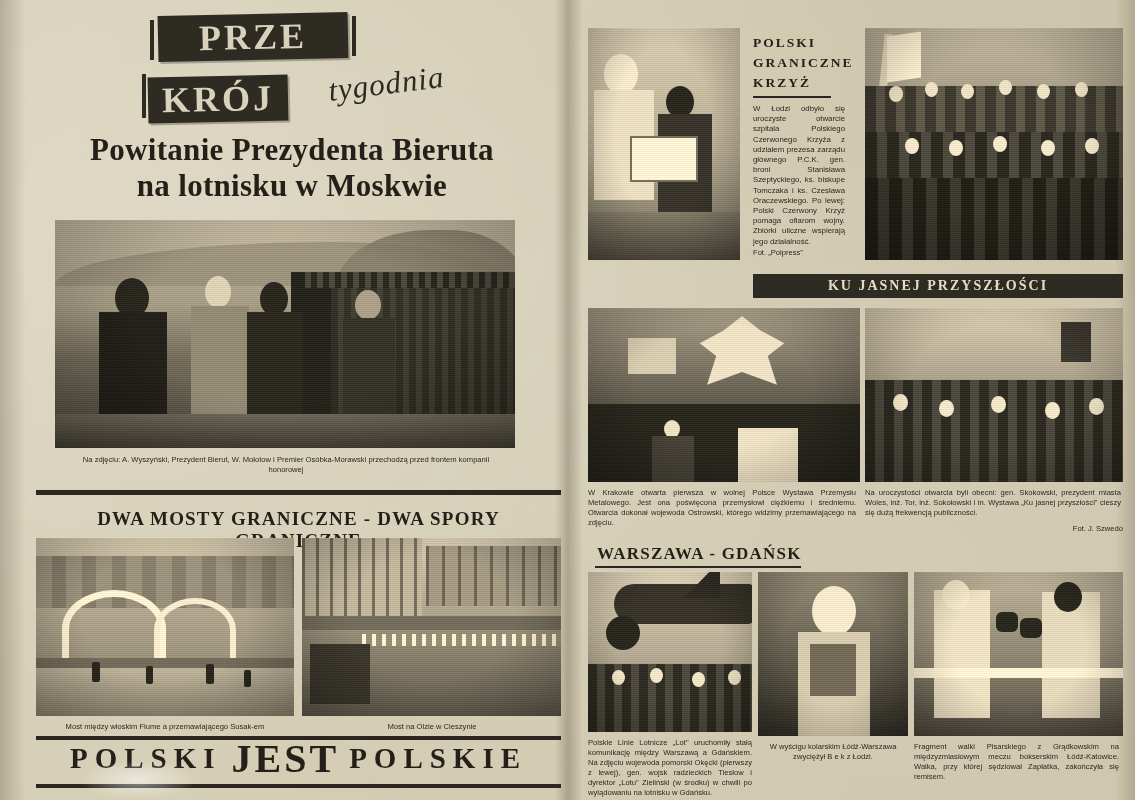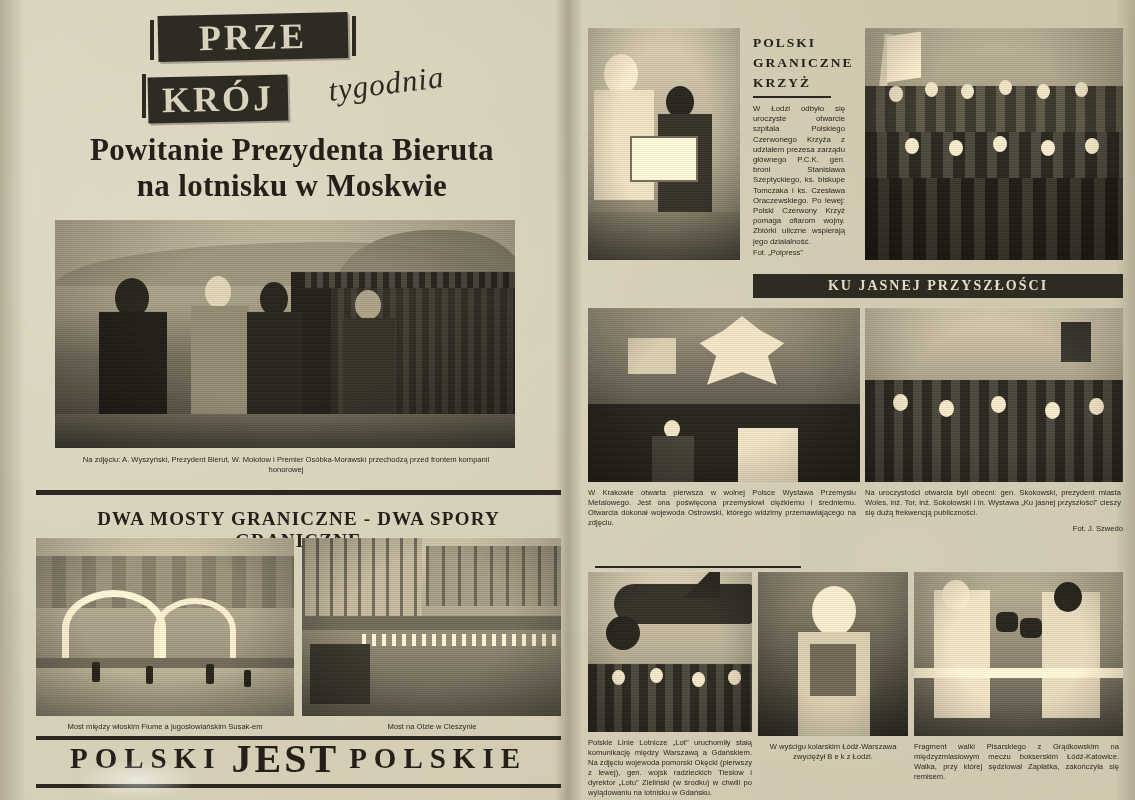--- a/index.html
+++ b/index.html
@@ -191,21 +191,21 @@
     <div style="position:absolute;left:124px;top:8px;width:135px;height:60px;background:#9b9584;"></div>
     <div style="position:absolute;left:124px;top:8px;width:135px;height:60px;background:repeating-linear-gradient(90deg,rgba(40,38,32,.45) 0 3px,rgba(255,255,255,0) 3px 16px);"></div>
     <div style="position:absolute;left:0;top:78px;width:259px;height:14px;background:#6e6a5b;"></div>
     <div style="position:absolute;left:0;top:92px;width:259px;height:86px;background:linear-gradient(180deg,#8e8978,#5d5a4e);"></div>
     <div style="position:absolute;left:60px;top:96px;width:199px;height:12px;background:repeating-linear-gradient(90deg,#efe9d4 0 4px,#8e8978 4px 10px);"></div>
     <div style="position:absolute;left:8px;top:106px;width:60px;height:60px;background:#3b382f;"></div>
     <div class="ph-grain"></div>
     <div class="vig"></div>
   </div>
 
-  <div class="cap" style="left:30px;top:722px;width:234px;">Most między włoskim Fiume a jugosłowiańskim Susak-em</div>
+  <div class="cap" style="left:30px;top:722px;width:234px;">Most między włoskim Fiume a przemawiającego Susak-em</div>
   <div class="cap" style="left:300px;top:722px;width:228px;">Most na Olzie w Cieszynie</div>
 
   <div class="rule" style="left:18px;top:736px;width:525px;height:4px;"></div>
 
   <div class="bottom-banner">
     <span>POLSKI</span>
     <span class="big">JEST</span>
     <span>POLSKIE</span>
   </div>
   <div class="rule" style="left:18px;top:784px;width:525px;height:4px;"></div>
@@ -280,20 +280,21 @@
     <div class="blob lite" style="left:180px;top:94px;width:15px;height:17px;background:#e2dcc7;"></div>
     <div class="blob lite" style="left:224px;top:90px;width:15px;height:17px;background:#e2dcc7;"></div>
     <div class="ph-grain"></div>
     <div class="vig"></div>
   </div>
 
   <div class="cap just" style="left:5px;top:472px;width:268px;">W Krakowie otwarta pierwsza w wolnej Polsce Wystawa Przemysłu Metalowego. Jest ona poświęcona przemysłowi ciężkiemu i średniemu. Otwarcia dokonał wojewoda Ostrowski, którego widzimy przemawiającego na zdjęciu.</div>
   <div class="cap just" style="left:282px;top:472px;width:256px;">Na uroczystości otwarcia byli obecni: gen. Skokowski, prezydent miasta Woles, inż. Tor, inż. Sokołowski i in. Wystawa „Ku jasnej przyszłości" cieszy się dużą frekwencją publiczności.</div>
   <div class="cap" style="left:440px;top:508px;width:100px;text-align:right;">Fot. J. Szwedo</div>
 
+  <div class="sec-title" style="left:14px;top:528px;font-size:17px;">WARSZAWA - GDAŃSK</div>
   <div class="rule" style="left:12px;top:550px;width:206px;height:2px;"></div>
 
   <div class="photo" style="left:5px;top:556px;width:164px;height:160px;">
     <div style="position:absolute;inset:0;background:linear-gradient(180deg,#d3cdb9 0%,#a6a08f 55%,#6a6658 100%);"></div>
     <div style="position:absolute;left:26px;top:12px;width:140px;height:40px;background:#37342c;border-radius:30px 8px 8px 30px;"></div>
     <div style="position:absolute;left:96px;top:0px;width:36px;height:26px;background:#2f2d26;clip-path:polygon(0 100%,70% 0,100% 0,100% 100%);"></div>
     <div style="position:absolute;left:18px;top:44px;width:34px;height:34px;border-radius:50%;background:#2a2821;"></div>
     <div style="position:absolute;left:0;top:92px;width:164px;height:68px;background:repeating-linear-gradient(90deg,#2e2c25 0 9px,#4c4940 9px 17px);"></div>
     <div class="blob lite" style="left:24px;top:98px;width:13px;height:15px;background:#e1dbc6;"></div>
     <div class="blob lite" style="left:62px;top:96px;width:13px;height:15px;background:#e1dbc6;"></div>

